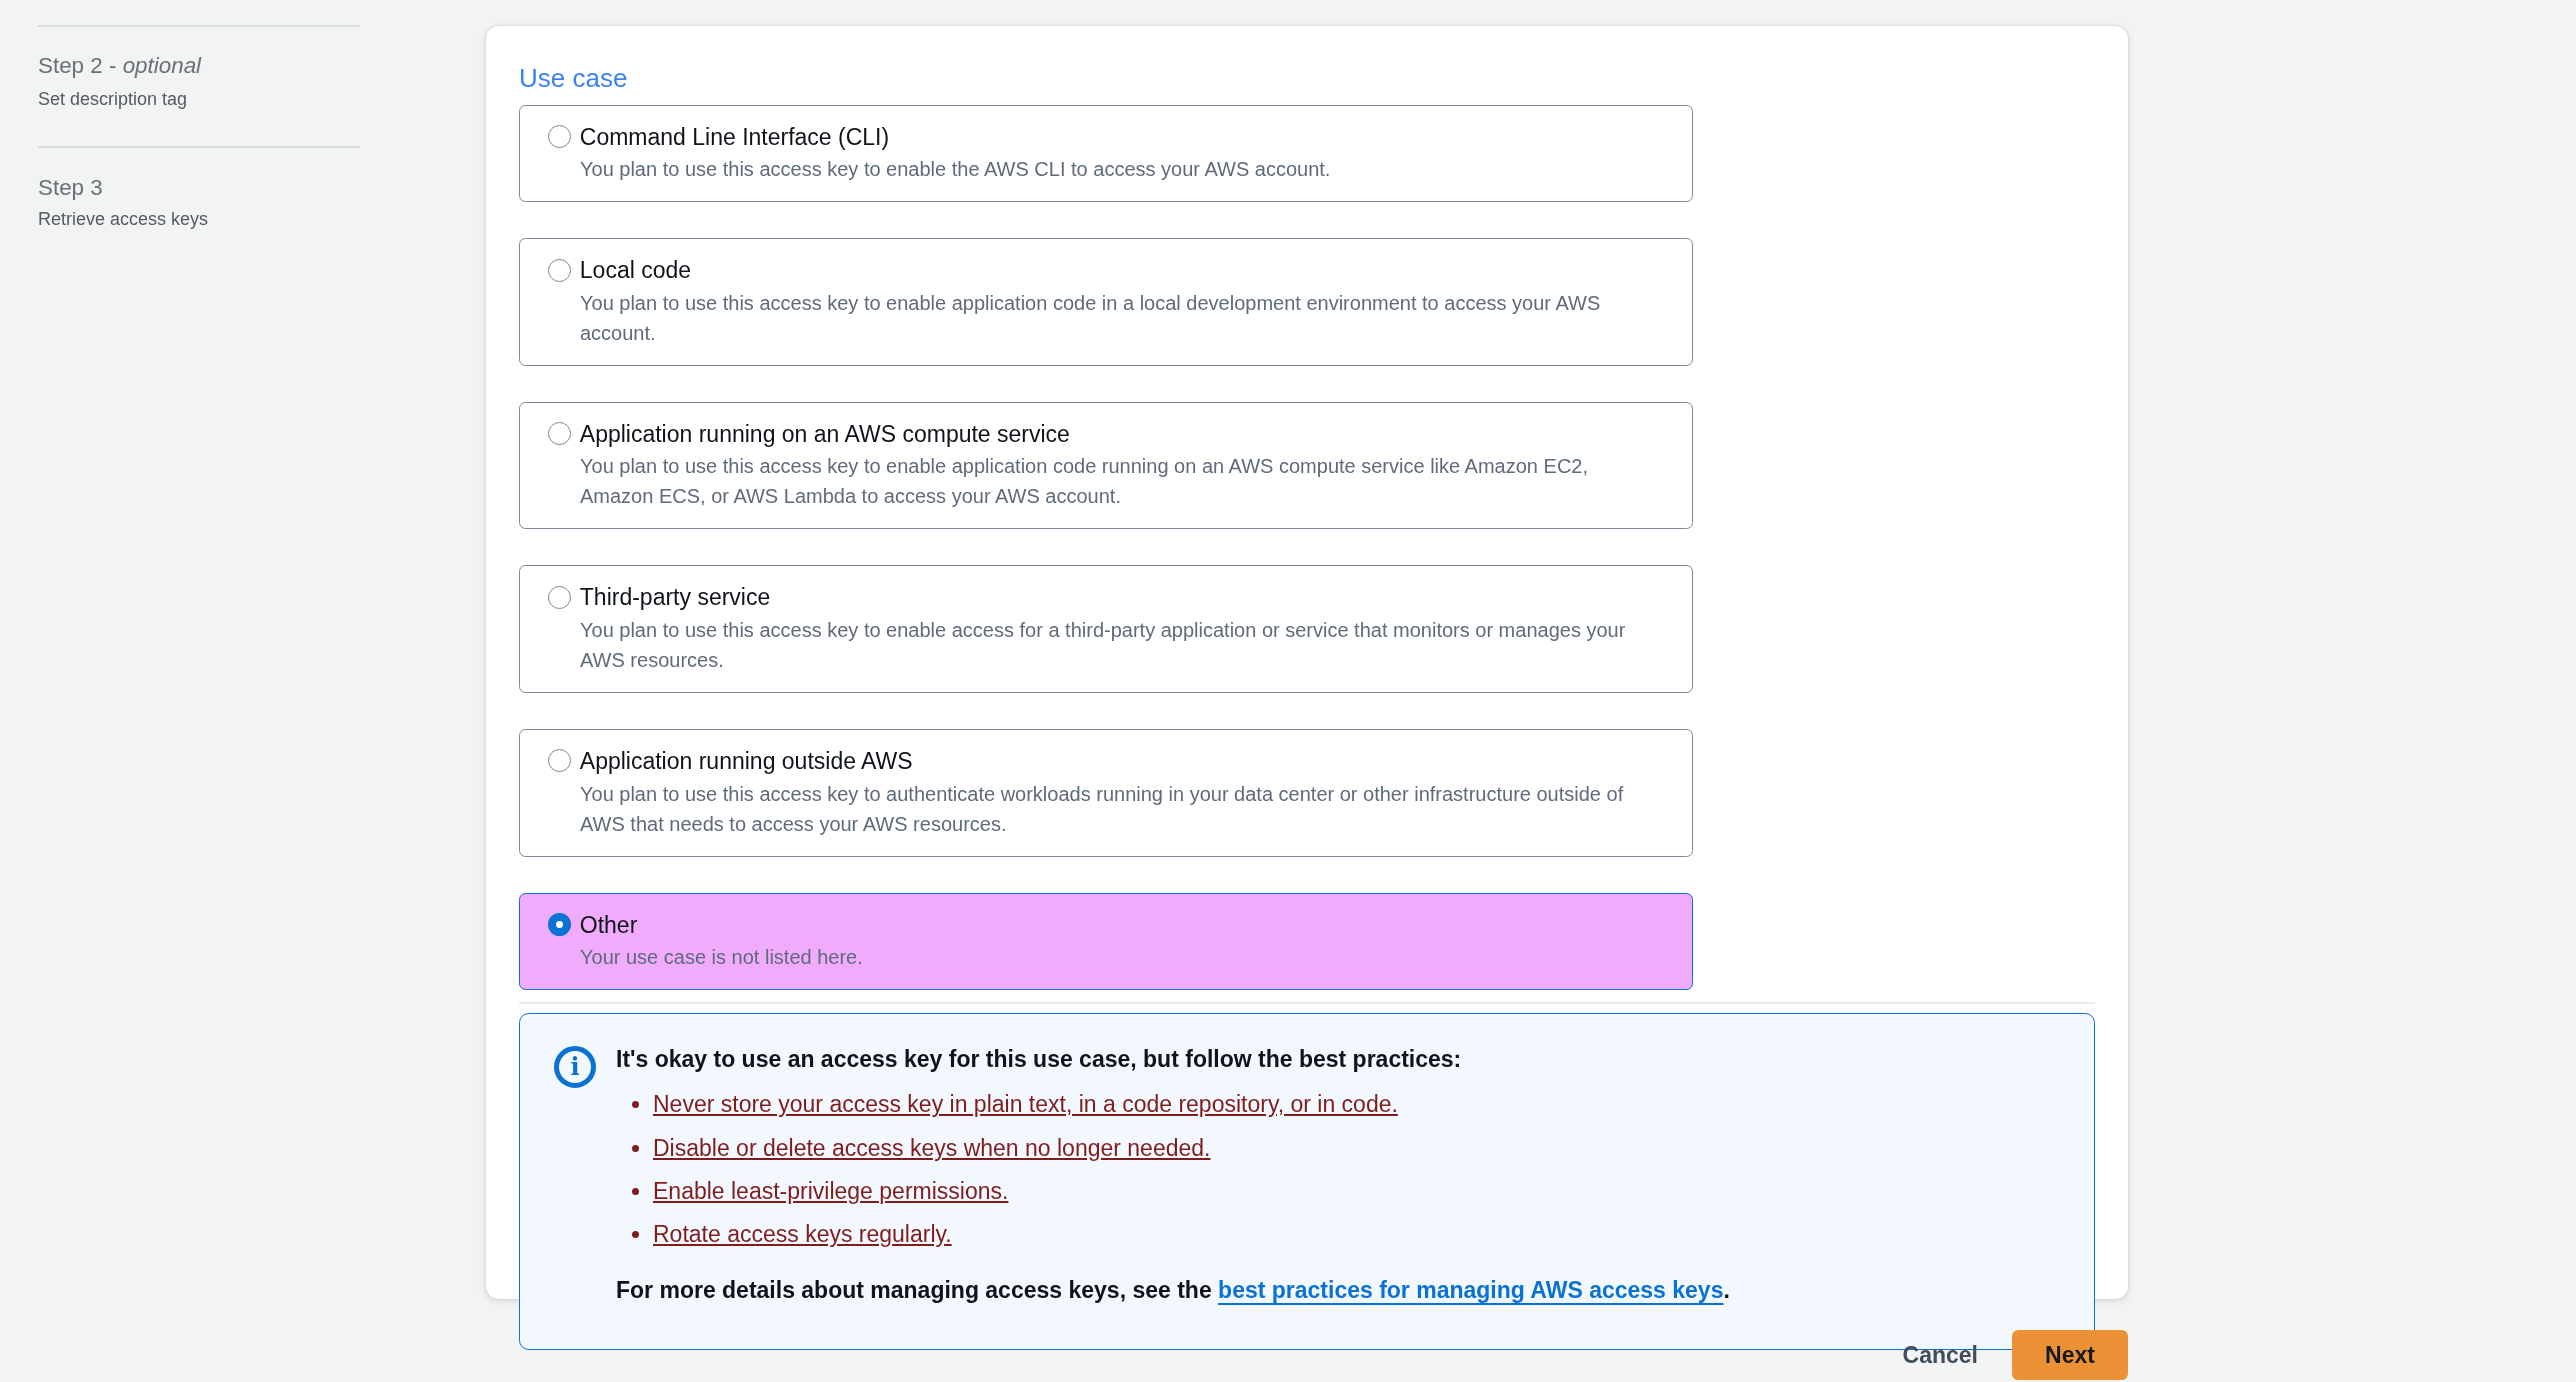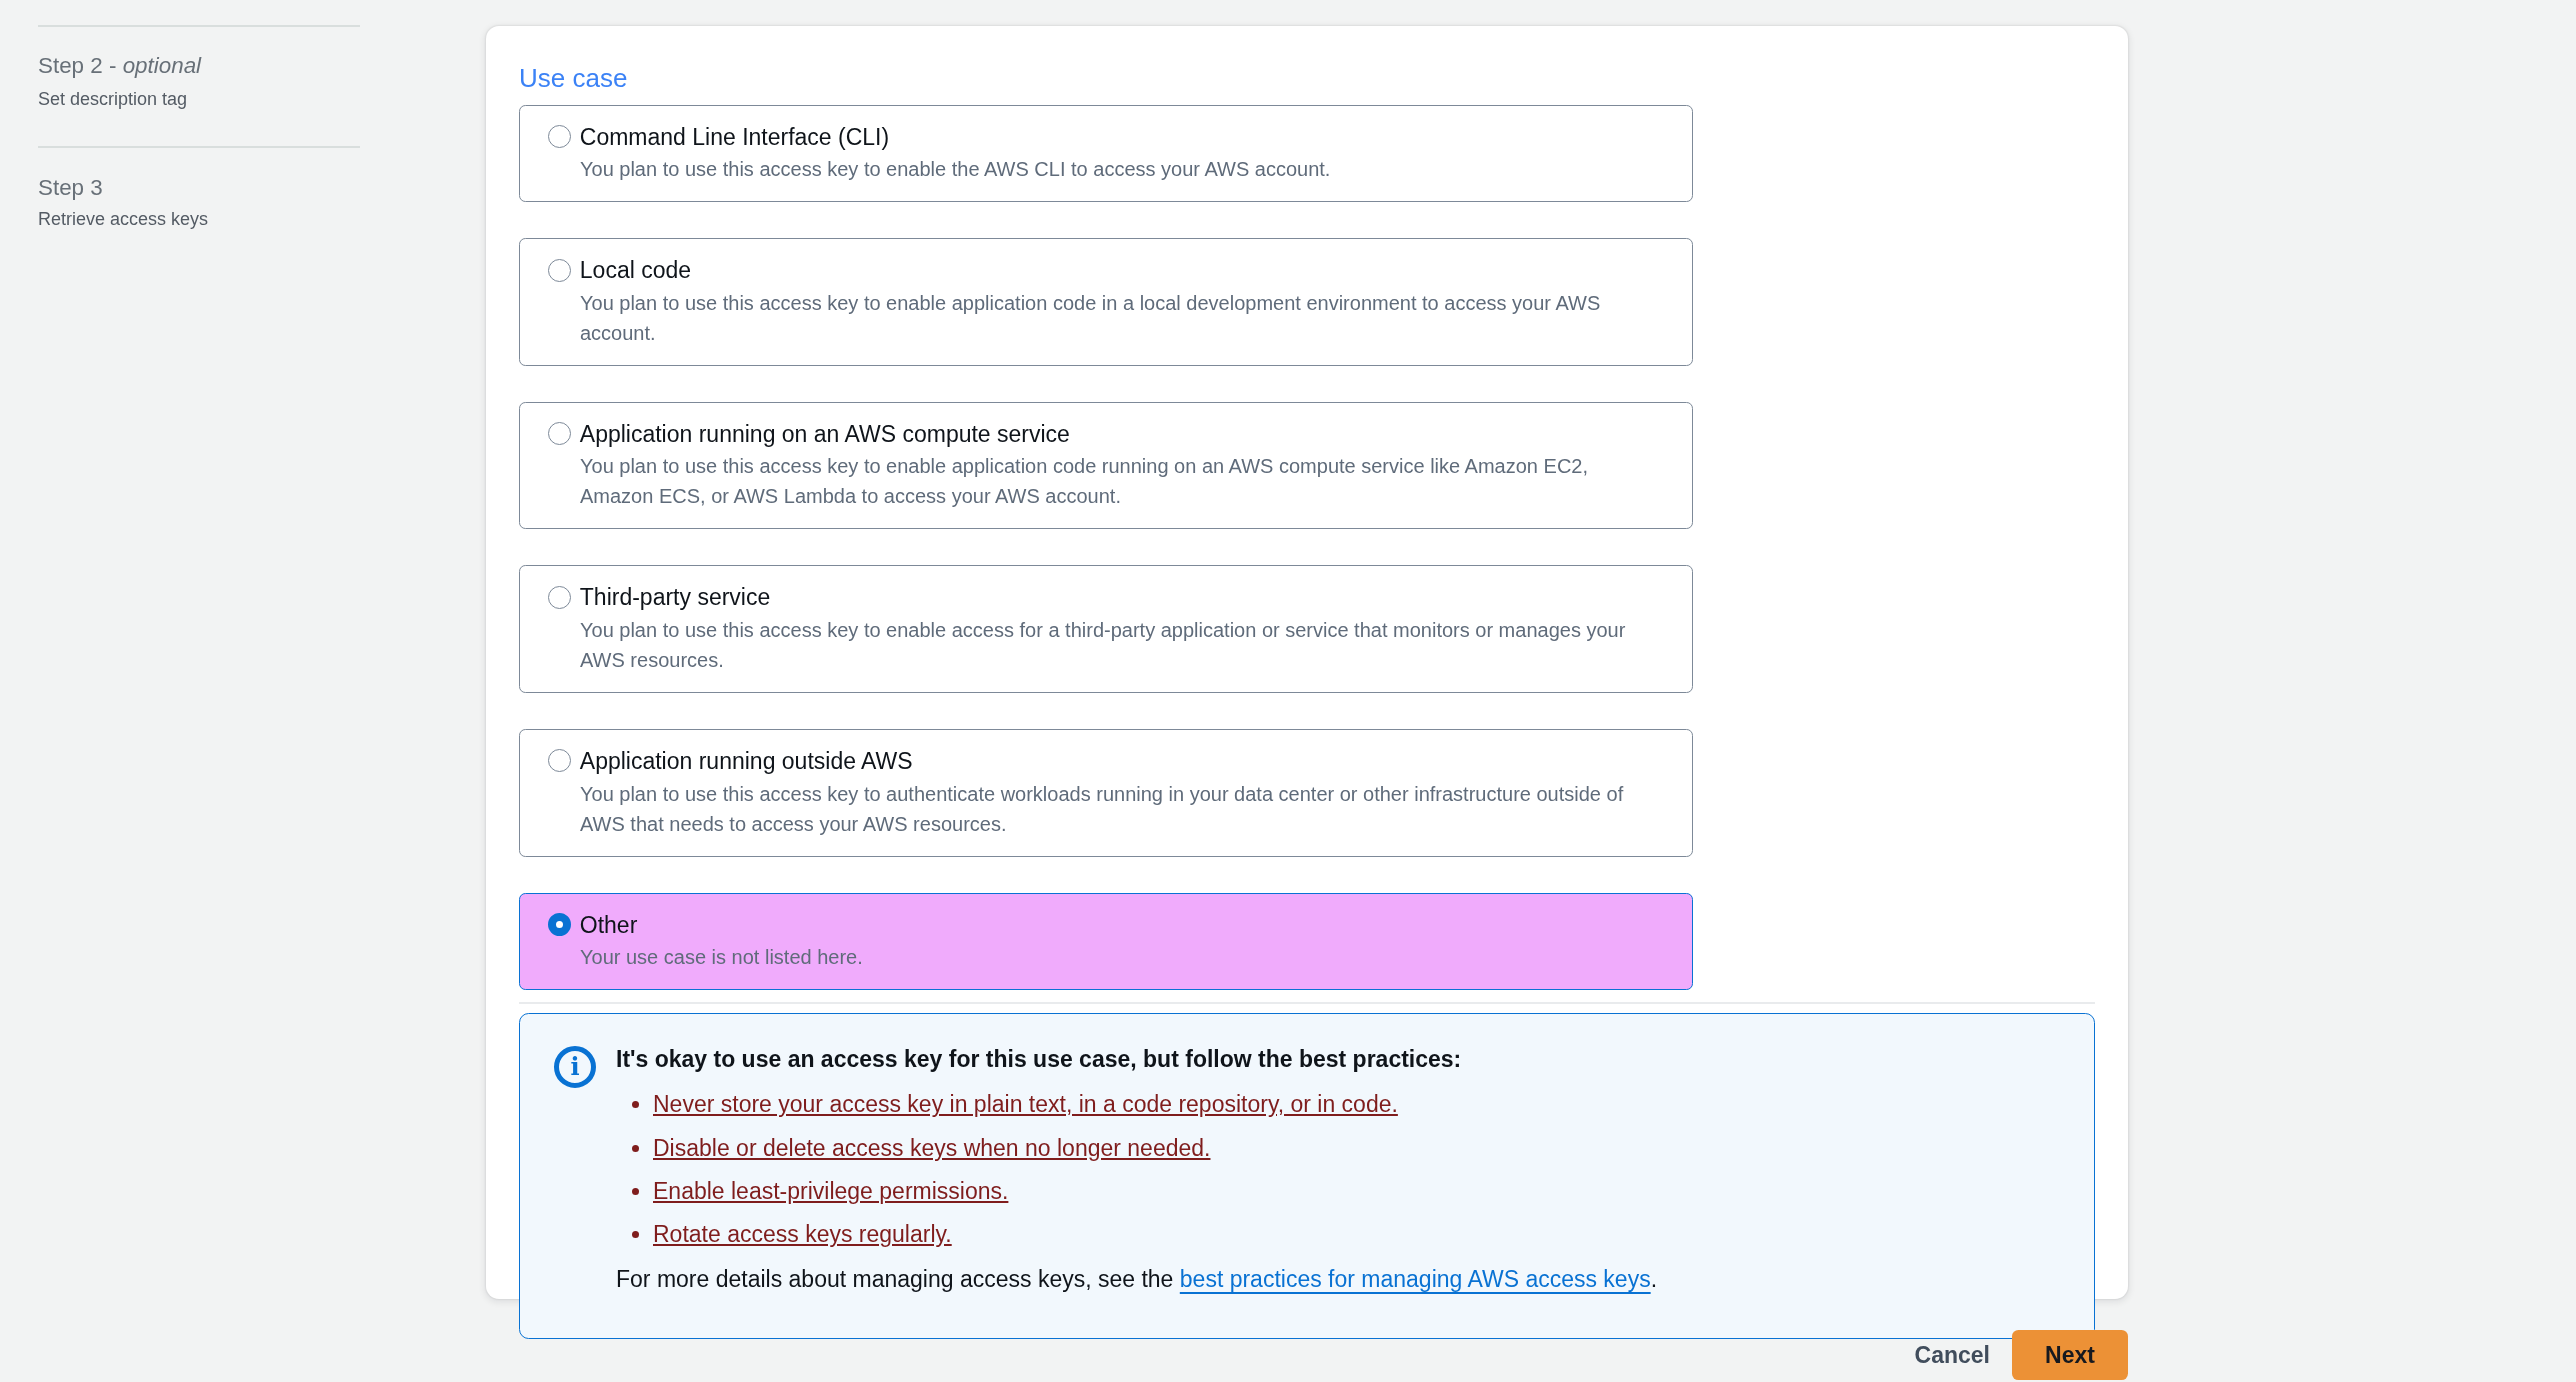--- a/index.html
+++ b/index.html
@@ -86,29 +86,29 @@
     display: flex; align-items: center; justify-content: center;
   }
   .alert-icon span {
     font-family: "DejaVu Serif", serif; font-weight: 700;
     font-size: 24px; color: #0972d3; line-height: 1;
   }
   .alert-title { font-size: 23px; line-height: 32px; font-weight: 700; color: #0f141a; }
   .alert ul { margin-top: 13px; padding-left: 37px; list-style: disc; }
   .alert li { font-size: 23px; line-height: 32px; color: #7f1d1d; margin-bottom: 11.2px; text-decoration: underline; }
   .alert li:last-child { margin-bottom: 0; }
-  .alert-footer { margin-top: 13px; font-size: 23px; line-height: 32px; color: #0f141a; }
+  .alert-footer { margin-top: 24px; font-size: 23px; line-height: 32px; color: #0f141a; font-weight: bold; }
   .alert-footer a {
     color: #0972d3; text-decoration: underline; text-underline-offset: 4.8px; cursor: pointer;
   }
 
   
   .footer-actions {
     position: absolute; top: 1330px; left: 1682px; width: 446px; height: 50px;
-    display: flex; justify-content: flex-end; align-items: center; gap: 22px;
+    display: flex; justify-content: flex-end; align-items: center; gap: 34px;
   }
   .btn-link {
     border: none; background: transparent;
     font-family: "Liberation Sans", sans-serif;
     font-size: 23px; font-weight: 700; color: #414d5c;
     cursor: pointer;
   }
   .btn-primary {
     border: none; width: 116px; height: 50px; border-radius: 6.4px;
     background: #ec9136;

